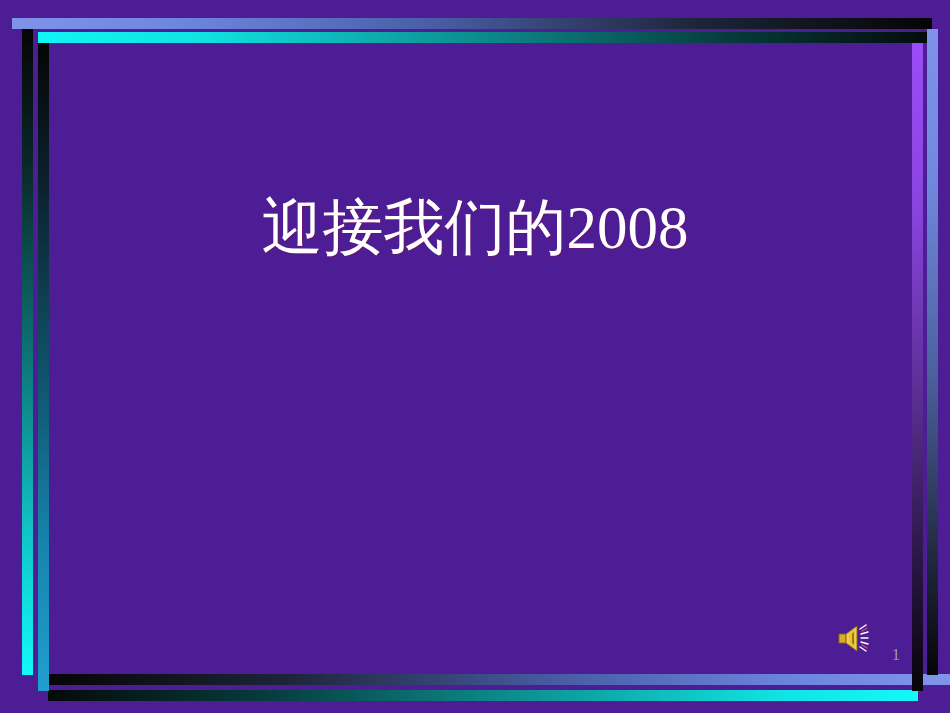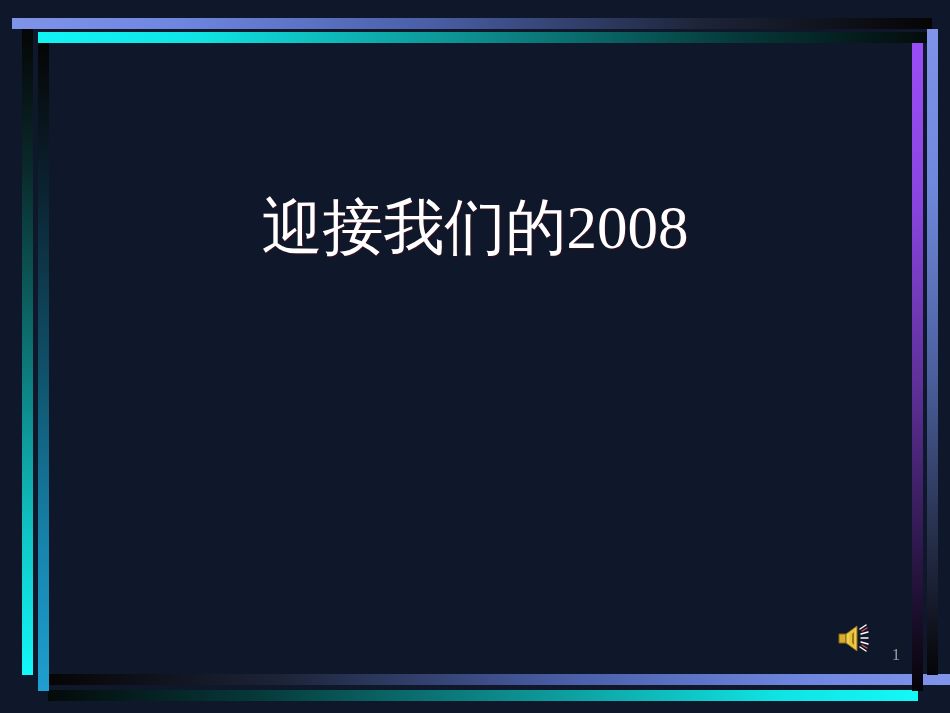--- a/index.html
+++ b/index.html
@@ -4,21 +4,21 @@
 <style>
   html, body {
     margin: 0;
     padding: 0;
     background: #ffffff;
   }
   #slide {
     position: relative;
     width: 950px;
     height: 713px;
-    background: #0f172a;
+    background: #4c1d95;
     overflow: hidden;
     font-family: "Liberation Serif", "DejaVu Serif", serif;
   }
 
   
   .bar {
     position: absolute;
   }
 
   

